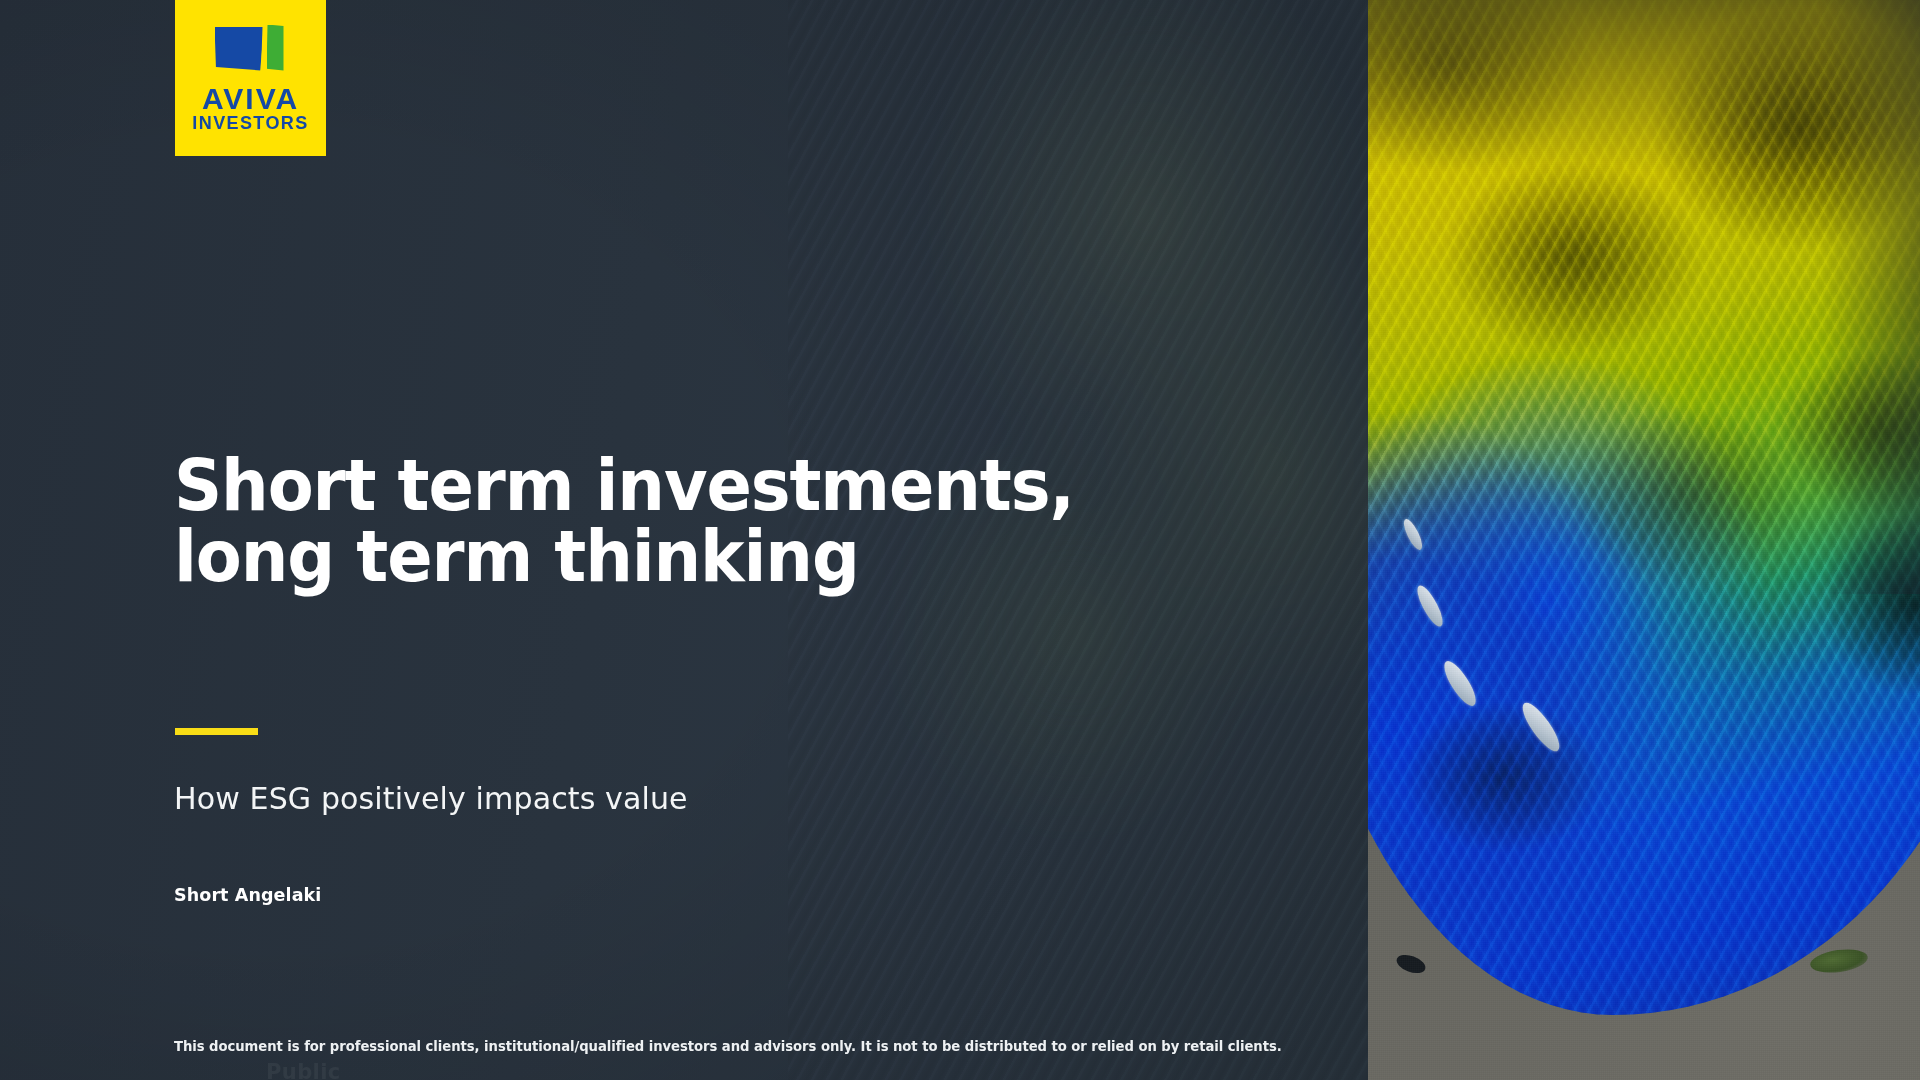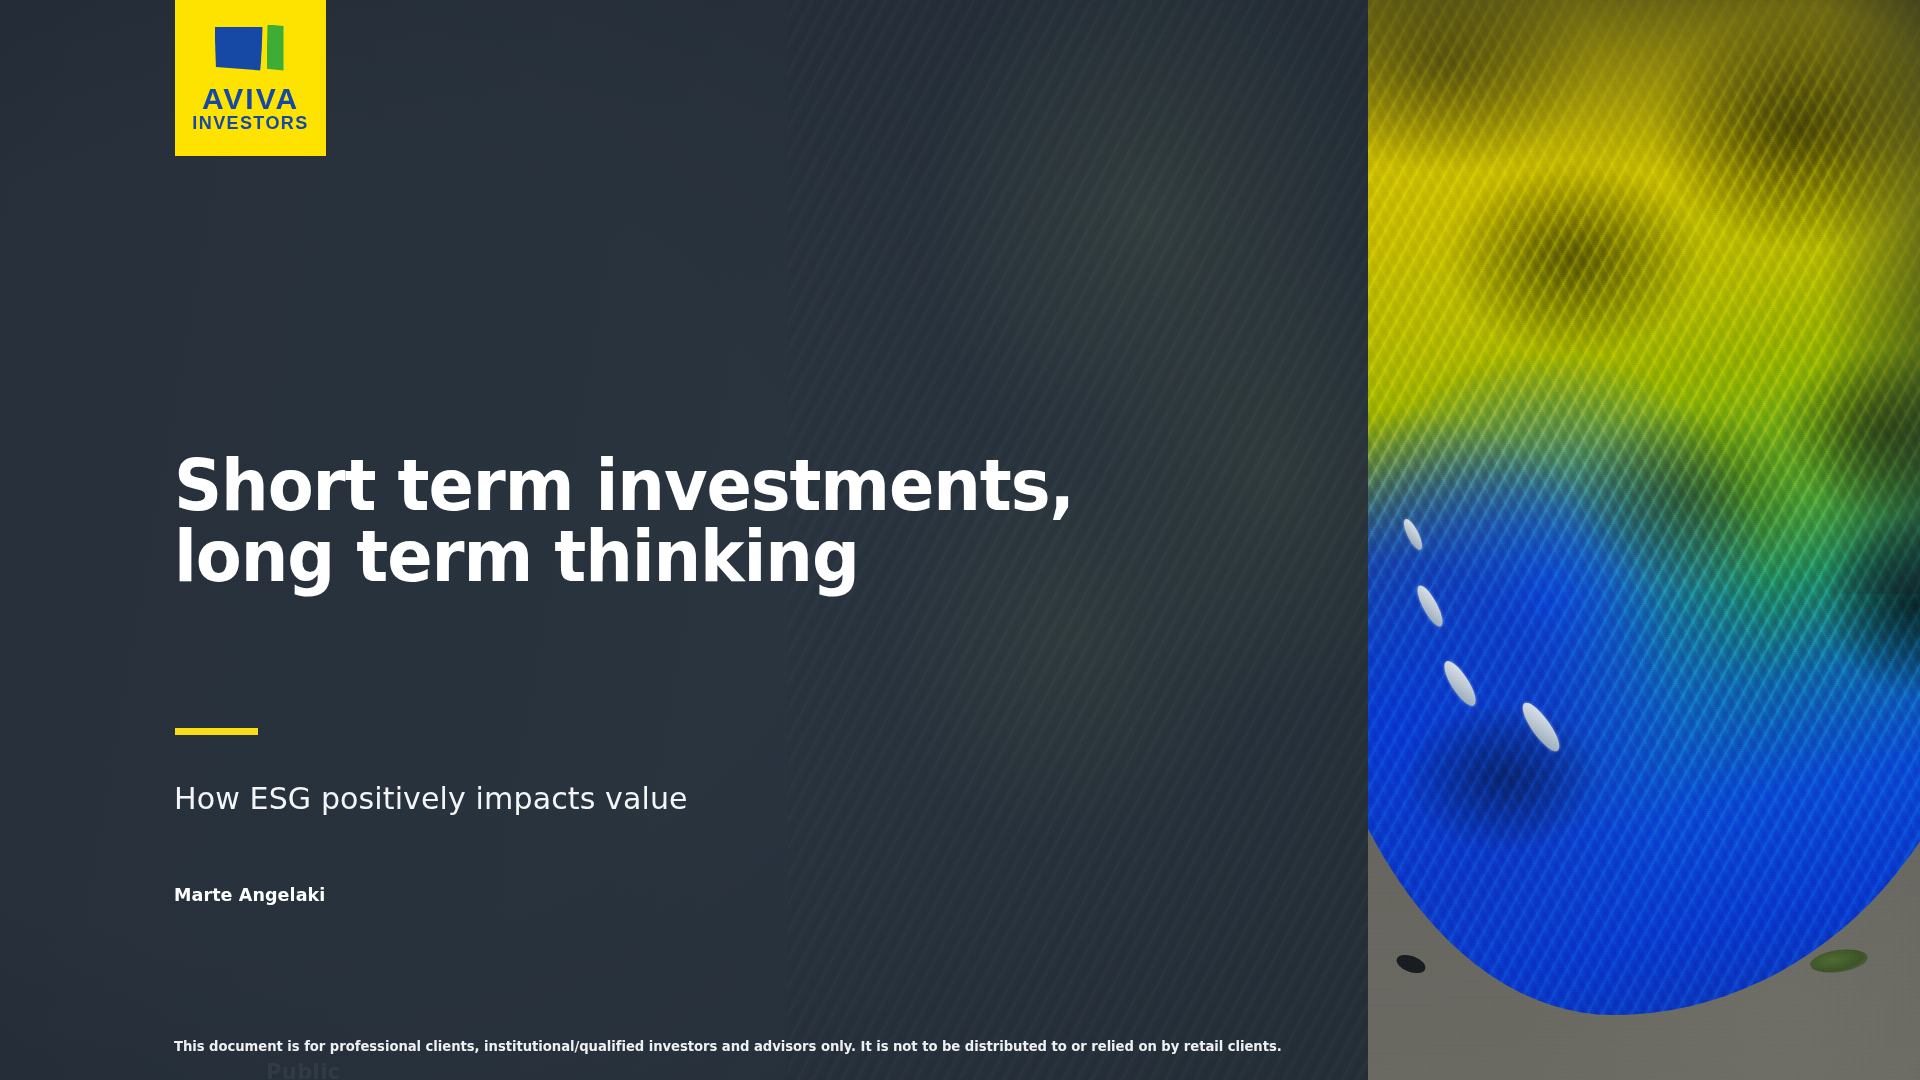--- a/index.html
+++ b/index.html
@@ -332,21 +332,21 @@
     </h1>
 
     <div class="rule"></div>
 
     <div class="subtitle">How ESG positively impacts value</div>
 
     <div class="people">
       <div class="person">
       </div>
       <div class="person">
-        <div class="name">Marte Angelaki</div>
+        <div class="name">Short Angelaki</div>
       </div>
     </div>
 
     <div class="watermark">Public</div>
     <div class="disclaimer">This document is for professional clients, institutional/qualified investors and advisors only. It is not to be distributed to or relied on by retail clients.</div>
 
   </div>
 </div>
 
 </body></html>

